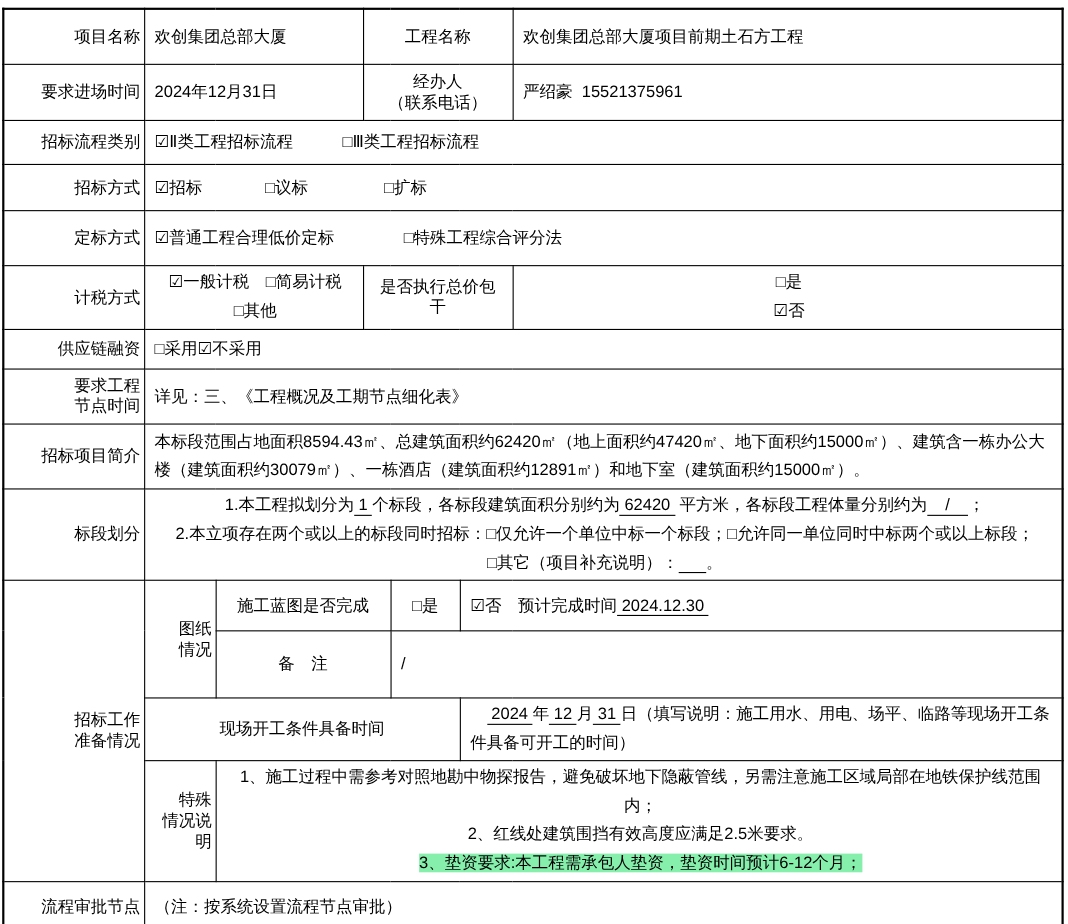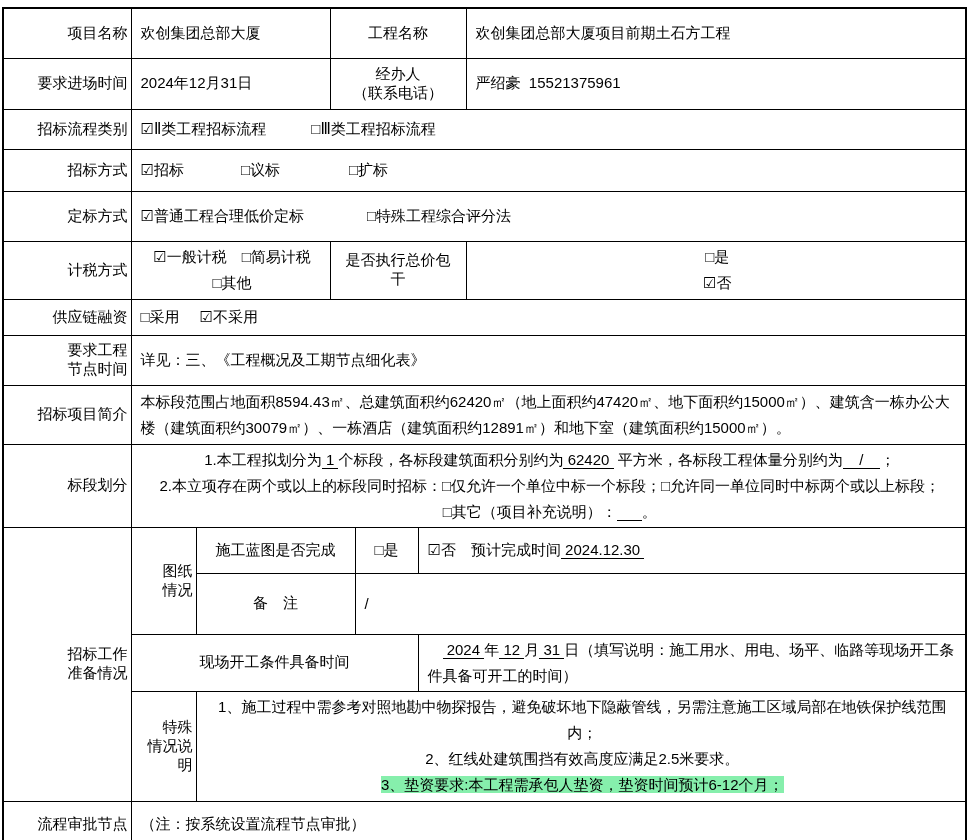--- a/index.html
+++ b/index.html
@@ -27,21 +27,21 @@
   .pw{white-space:pre-line;}           
   .lh{line-height:26px;}
   .u{border-bottom:1px solid #000;white-space:pre;}
   .pre{white-space:pre-wrap;}
   .hl{background:#86efac;font-weight:normal;}
   .opt{display:inline-block;}
   .g45{margin-right:45px;}
   .g57{margin-right:57px;text-align:right;}
   .g69{margin-right:69px;}
   .g42{margin-right:63px;}
-  .g20{margin-right:20px;}
+  .g20{}
   .line{line-height:26px;text-align:center;}
 </style>
 </head>
 <body>
 
 <table class="form">
   <colgroup>
     <col style="width:128px">
       <col style="width:65px">
       <col style="width:134px">

